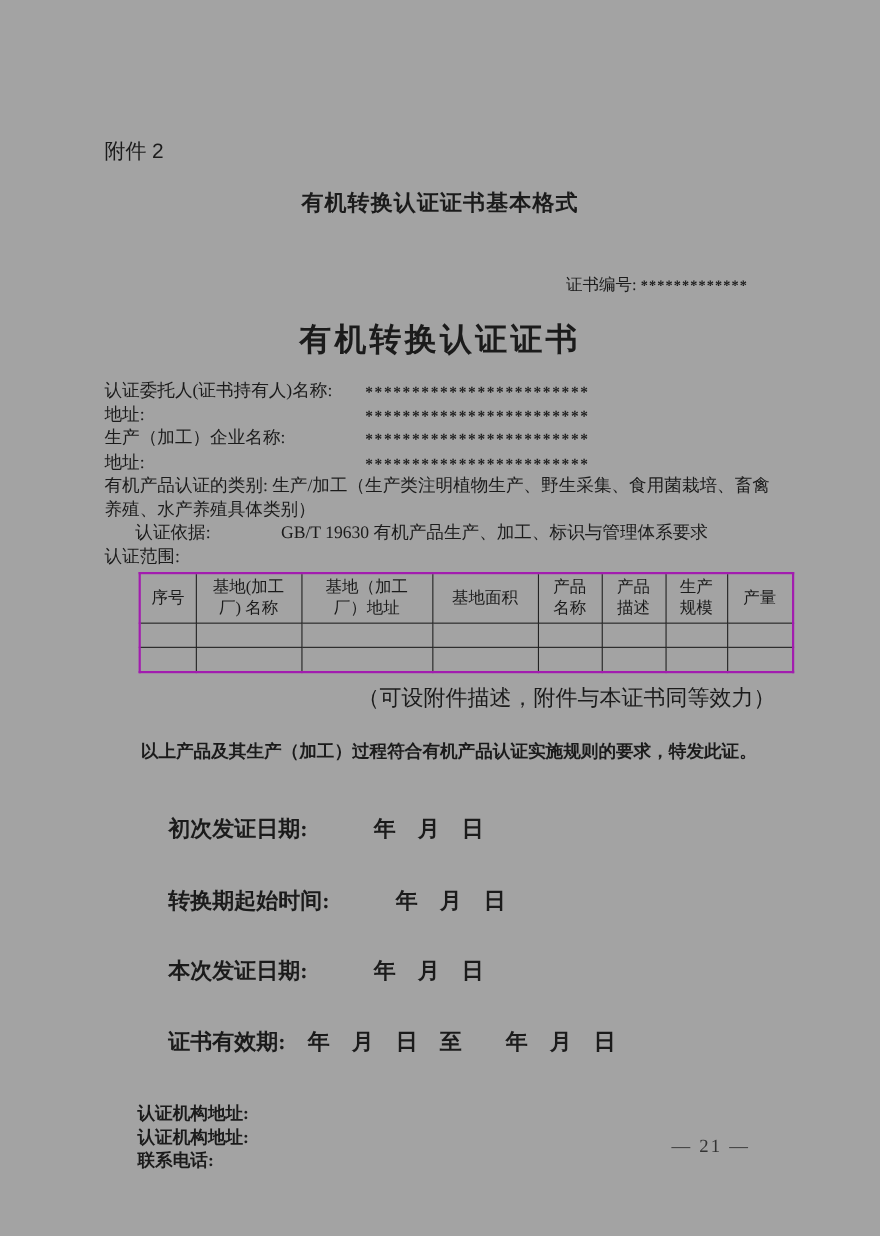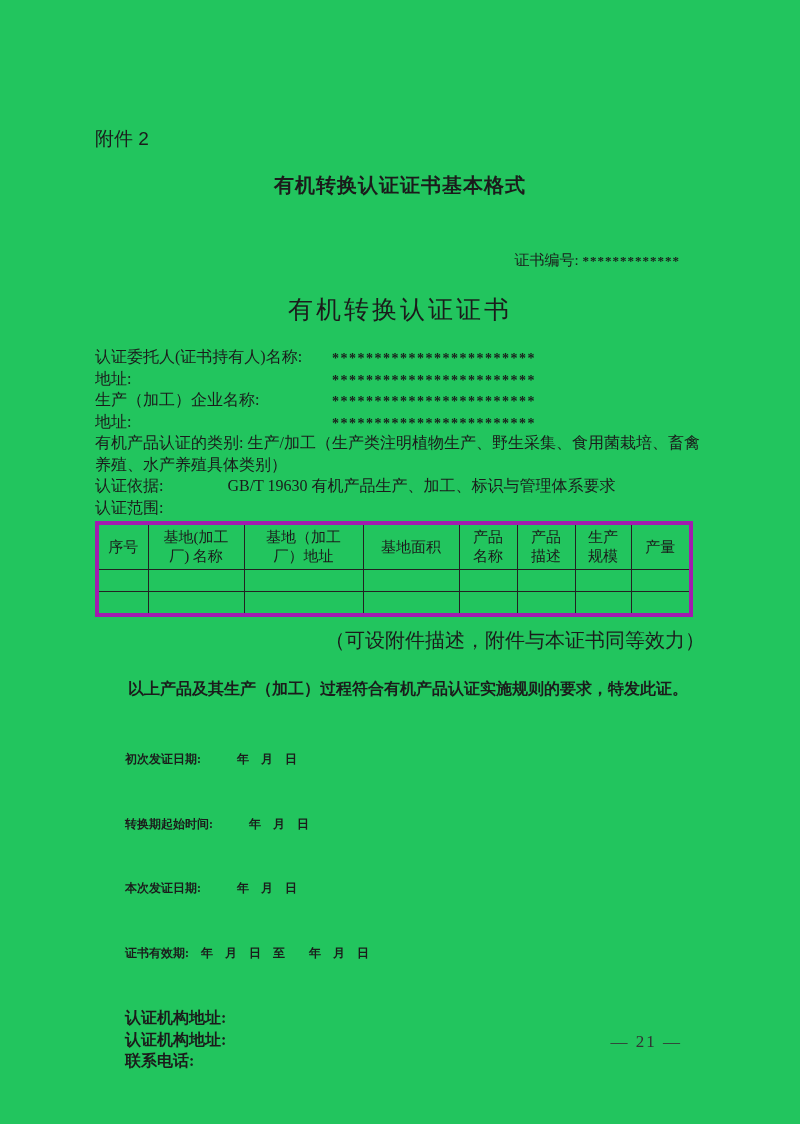--- a/index.html
+++ b/index.html
@@ -1,19 +1,19 @@
 <!DOCTYPE html>
 <html><head>
 <meta charset="utf-8">
 <style>
   html, body { margin:0; padding:0; background:#ffffff; }
   .page {
     position:relative;
     width:800px; height:1124px;
-    background:#22c55e;
+    background:#a3a3a3;
     box-sizing:border-box;
     padding:128px 95px 0 95px;
     font-family:"Liberation Serif", serif;
     color:#1b1b1b;
     overflow:hidden;
   }
   .attachment {
     font-family:"Liberation Sans", sans-serif;
     font-size:19px; line-height:22px;
   }
@@ -27,38 +27,39 @@
   .cert-no {
     margin-top:46px;
     text-align:right;
     padding-right:25px;
     font-size:15px; line-height:20px;
   }
   .cert-no .stars { font-weight:bold; font-size:13px; letter-spacing:1px; }
   .cert-title {
     margin:20px 0 0 0;
     text-align:center;
-    font-size:25px; font-weight:normal;
+    font-size:29px; font-weight:bold;
     letter-spacing:3px;
     line-height:38px;
   }
   .fields { margin-top:17px; font-size:16px; line-height:21.5px; }
   .field-line { position:relative; }
   .field-value {
     position:absolute; left:237px; top:2px;
     font-weight:bold; font-size:14px; letter-spacing:1.5px;
   }
   .body-line { font-size:16px; line-height:21.5px; }
-  .pre { white-space:pre-wrap; }
+  .pre { white-space:pre-wrap;margin-left:28px; }
   table.scope {
     border-collapse:collapse;
     table-layout:fixed;
     width:594px;
     margin-top:3px;
-    border:4px solid #a21caf;
+    border:2px solid #a21caf;
+    margin-left:31px;
   }
   table.scope th, table.scope td {
     border:1px solid #222;
     padding:0;
   }
   table.scope th {
     font-size:15px; font-weight:normal;
     line-height:19px;
     text-align:center; vertical-align:middle;
     white-space:pre-line;
@@ -71,21 +72,21 @@
     text-align:right;
     font-size:20px; line-height:21px;
   }
   .small-notes { margin-top:5px; font-size:13px; line-height:21px; }
   .small-notes .line2 { padding-left:23px; }
   .statement {
     margin-top:27px;
     text-indent:33px;
     font-size:16px; font-weight:bold; line-height:22px;
   }
-  .date-block { margin-top:6px; padding-left:30px; font-size:12px; font-weight:bold; line-height:21.5px; }
+  .date-block { margin-top:6px; padding-left:30px; font-size:20px; font-weight:bold; line-height:21.5px; }
   .sign-line {
     display:flex; justify-content:space-between;
     padding-left:30px; padding-right:15px;
     font-size:16px; font-weight:bold; line-height:21.5px;
   }
   .sign-line .seal { font-weight:normal; }
   .org-line { padding-left:30px; font-size:16px; font-weight:bold; line-height:21.5px; }
   .page-number {
     position:absolute;
     top:1032px; right:118px;

